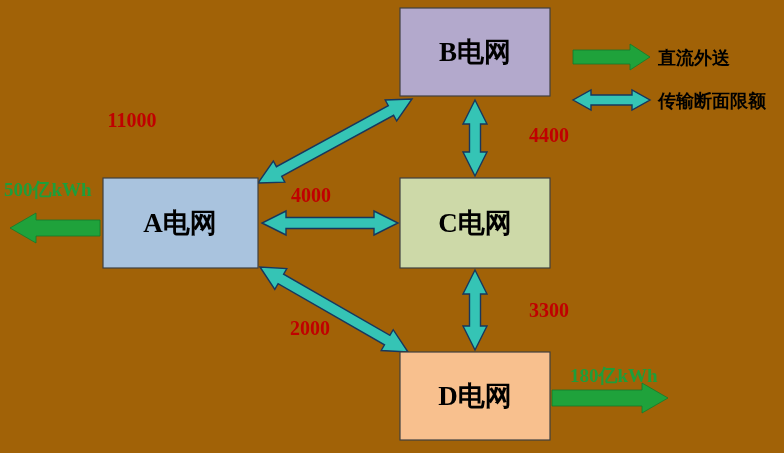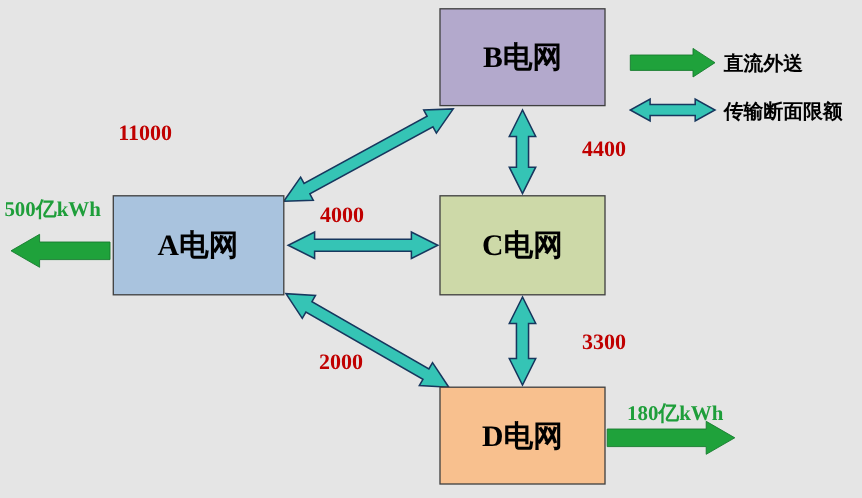--- a/index.html
+++ b/index.html
@@ -4,21 +4,21 @@
 <style>
   html, body {
     margin: 0;
     padding: 0;
     background: #ffffff;
   }
   .stage {
     position: relative;
     width: 784px;
     height: 453px;
-    background: #e5e5e5;
+    background: #a16207;
     overflow: hidden;
     font-family: "Liberation Serif", "DejaVu Serif", serif;
   }
   svg { display: block; }
   .node-rect {
     stroke: #404040;
     stroke-width: 1.2;
   }
   .teal-arrow {
     stroke: #17375e;

